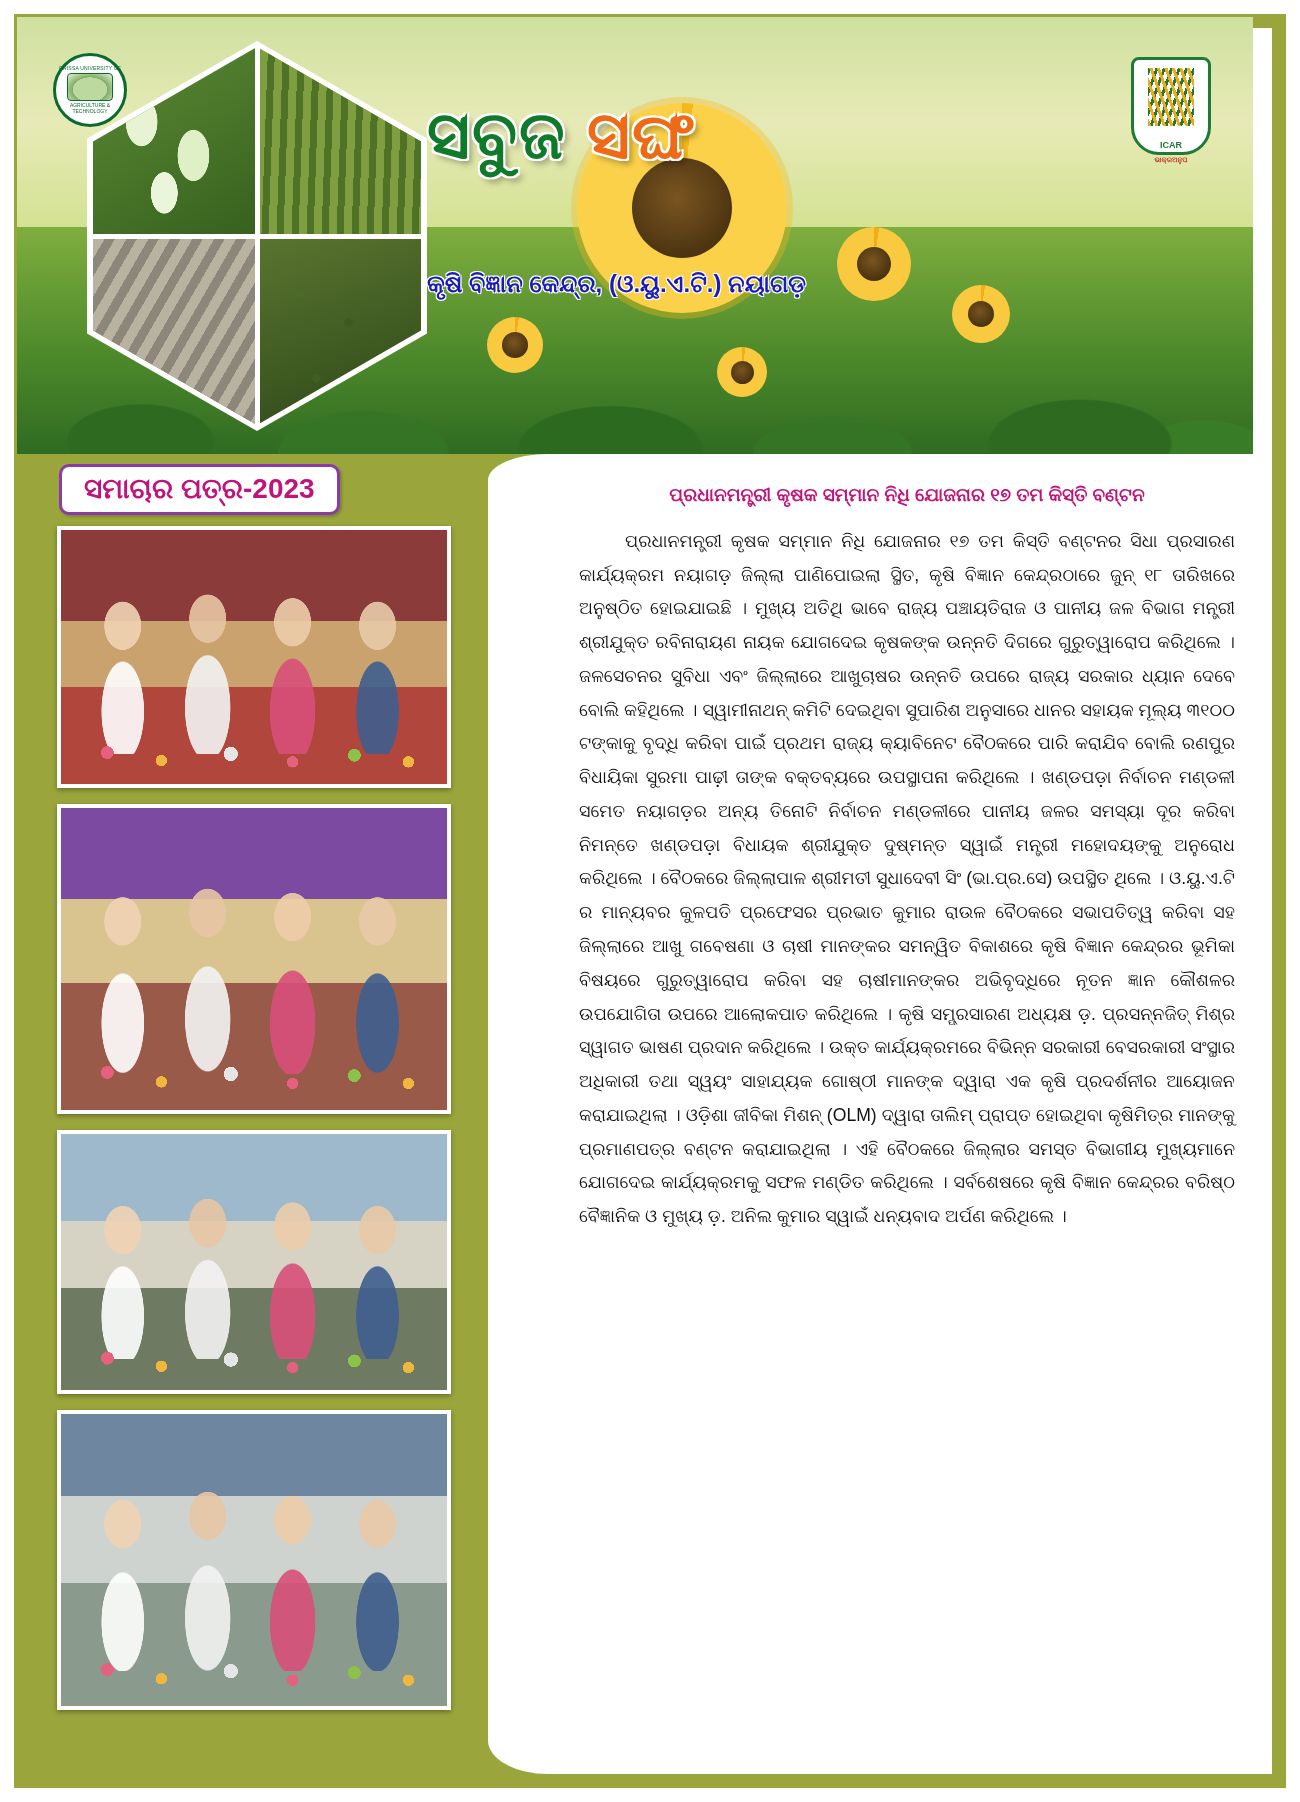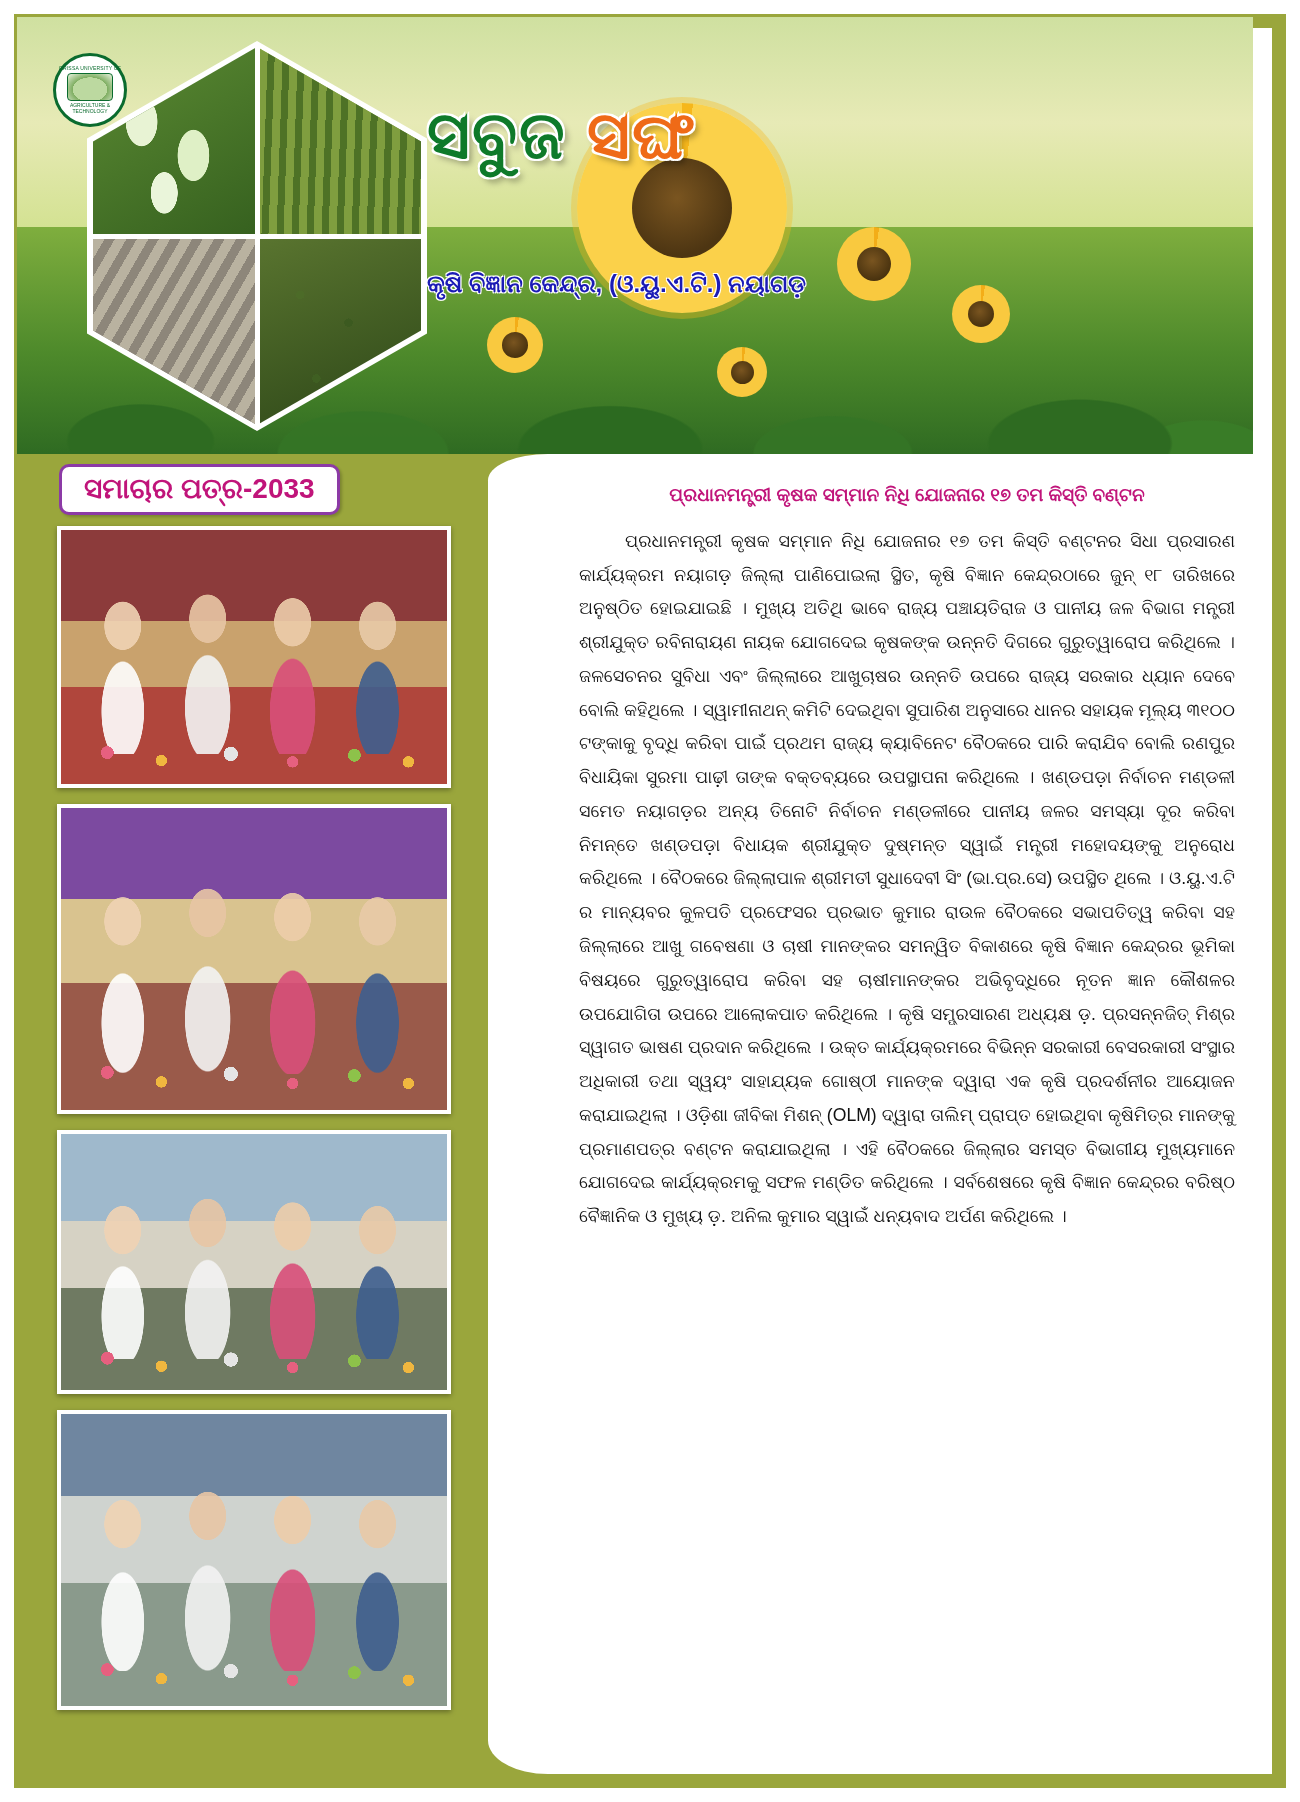--- a/index.html
+++ b/index.html
@@ -432,36 +432,43 @@
         <div class="cphoto cp-seed"></div>
       </div>
     </div>
 
     <div class="emblem">
       <div class="em-top">ORISSA UNIVERSITY OF</div>
       <div class="em-mid"></div>
       <div class="em-bot">AGRICULTURE &amp; TECHNOLOGY</div>
     </div>
 
+    <div class="icar">
+      <div class="icar-shield">
+        <div class="icar-wheat"></div>
+        <div class="icar-txt">ICAR</div>
+      </div>
+      <div class="icar-sub">ଭାକ୍ରଅନୁପ</div>
+    </div>
 
     <div class="masthead">
       <div class="title-odia">
         <span>ସବୁଜ</span>
         <span class="accent">ସଙ୍ଘ</span>
       </div>
       <div class="subtitle-odia">କୃଷି ବିଜ୍ଞାନ କେନ୍ଦ୍ର, (ଓ.ୟୁ.ଏ.ଟି.) ନୟାଗଡ଼</div>
     </div>
 
   </div>
 
   <div class="body-area">
 
     <div class="left-col"></div>
 
-    <div class="news-label">ସମାଚାର ପତ୍ର-2033</div>
+    <div class="news-label">ସମାଚାର ପତ୍ର-2023</div>
 
     <div class="photo p1">
       <div class="ph-inner scene1">
         <div class="figs"></div>
         <div class="flowers"></div>
       </div>
     </div>
 
     <div class="photo p2">
       <div class="ph-inner scene2">

